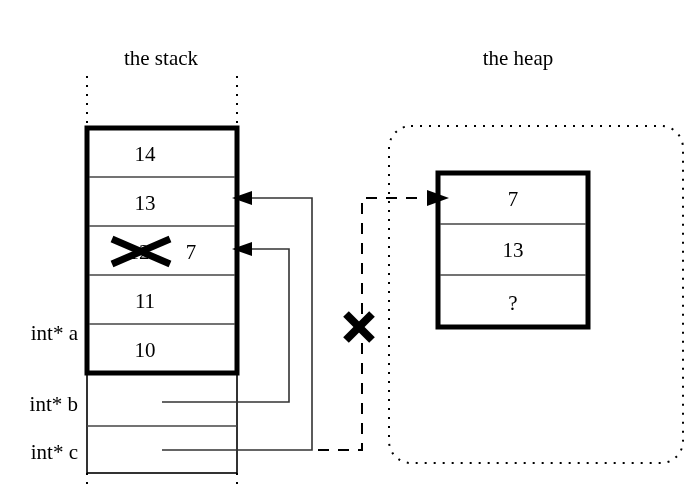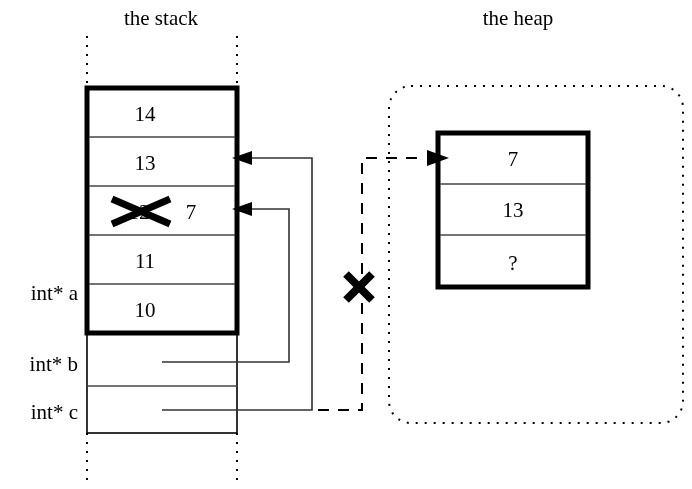--- a/index.html
+++ b/index.html
@@ -11,20 +11,21 @@
     width: 692px;
     height: 489px;
     font-family: "Liberation Serif", "DejaVu Serif", serif;
     color: #000000;
     overflow: hidden;
   }
   #diagram-root {
     position: relative;
     width: 692px;
     height: 367px;
+    margin-top: 40px;
   }
   svg#memory-diagram {
     display: block;
     width: 692px;
     height: 489px;
   }
   .hdr-text {
     font-family: "Liberation Serif", "DejaVu Serif", serif;
     font-size: 21px;
     fill: #000000;

